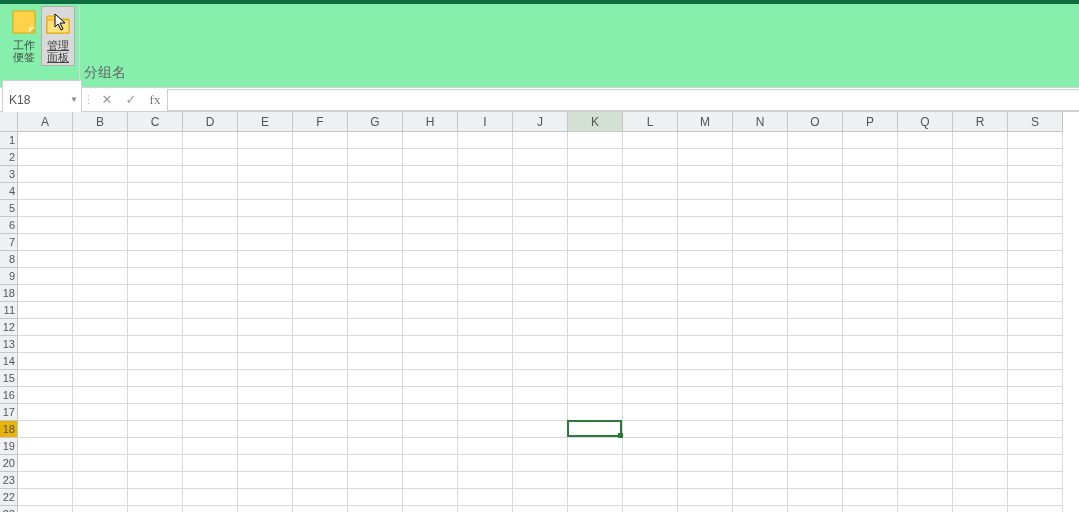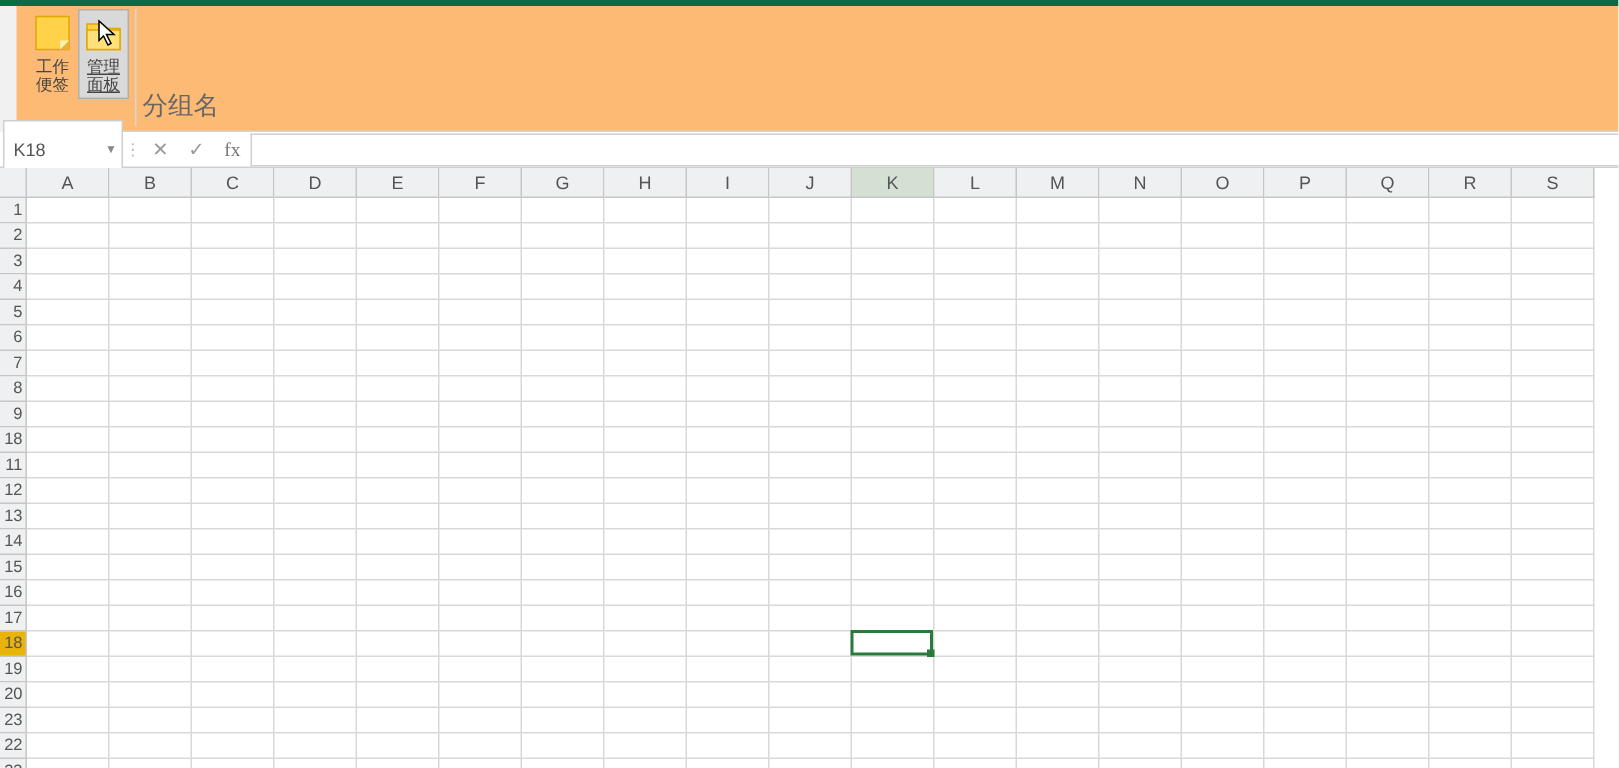--- a/index.html
+++ b/index.html
@@ -9,26 +9,25 @@
   background: #f1f1f1;
   overflow: hidden;
   width: 1079px;
   height: 512px;
 }
 .titlebar {
   height: 4px;
   background: #0d6c3f;
 }
 .ribbon {
-  background: #fdba74;
+  background: #86efac;
   border-bottom: 1px solid #d4d4d4;
   height: 84px;
   display: flex;
   padding: 2px 3px 0 3px;
-  margin-left: 11px;
 }
 .ribbon-group {
   display: flex;
   flex-direction: column;
   align-items: center;
   border-right: 1px solid #d6d6d6;
   padding: 0 4px;
   height: 78px;
 }
 .ribbon-group-buttons {
@@ -55,21 +54,21 @@
 }
 .ribbon-button .icon-big {
   width: 28px;
   height: 28px;
   margin-bottom: 3px;
   display: flex;
   align-items: center;
   justify-content: center;
 }
 .group-label {
-  font-size: 17px;
+  font-size: 14px;
   color: #666;
   margin-top: auto;
   margin-bottom: 2px;
 }
 
 .formula-bar {
   display: flex;
   align-items: center;
   background: #fff;
   border-bottom: 1px solid #cfcfcf;

